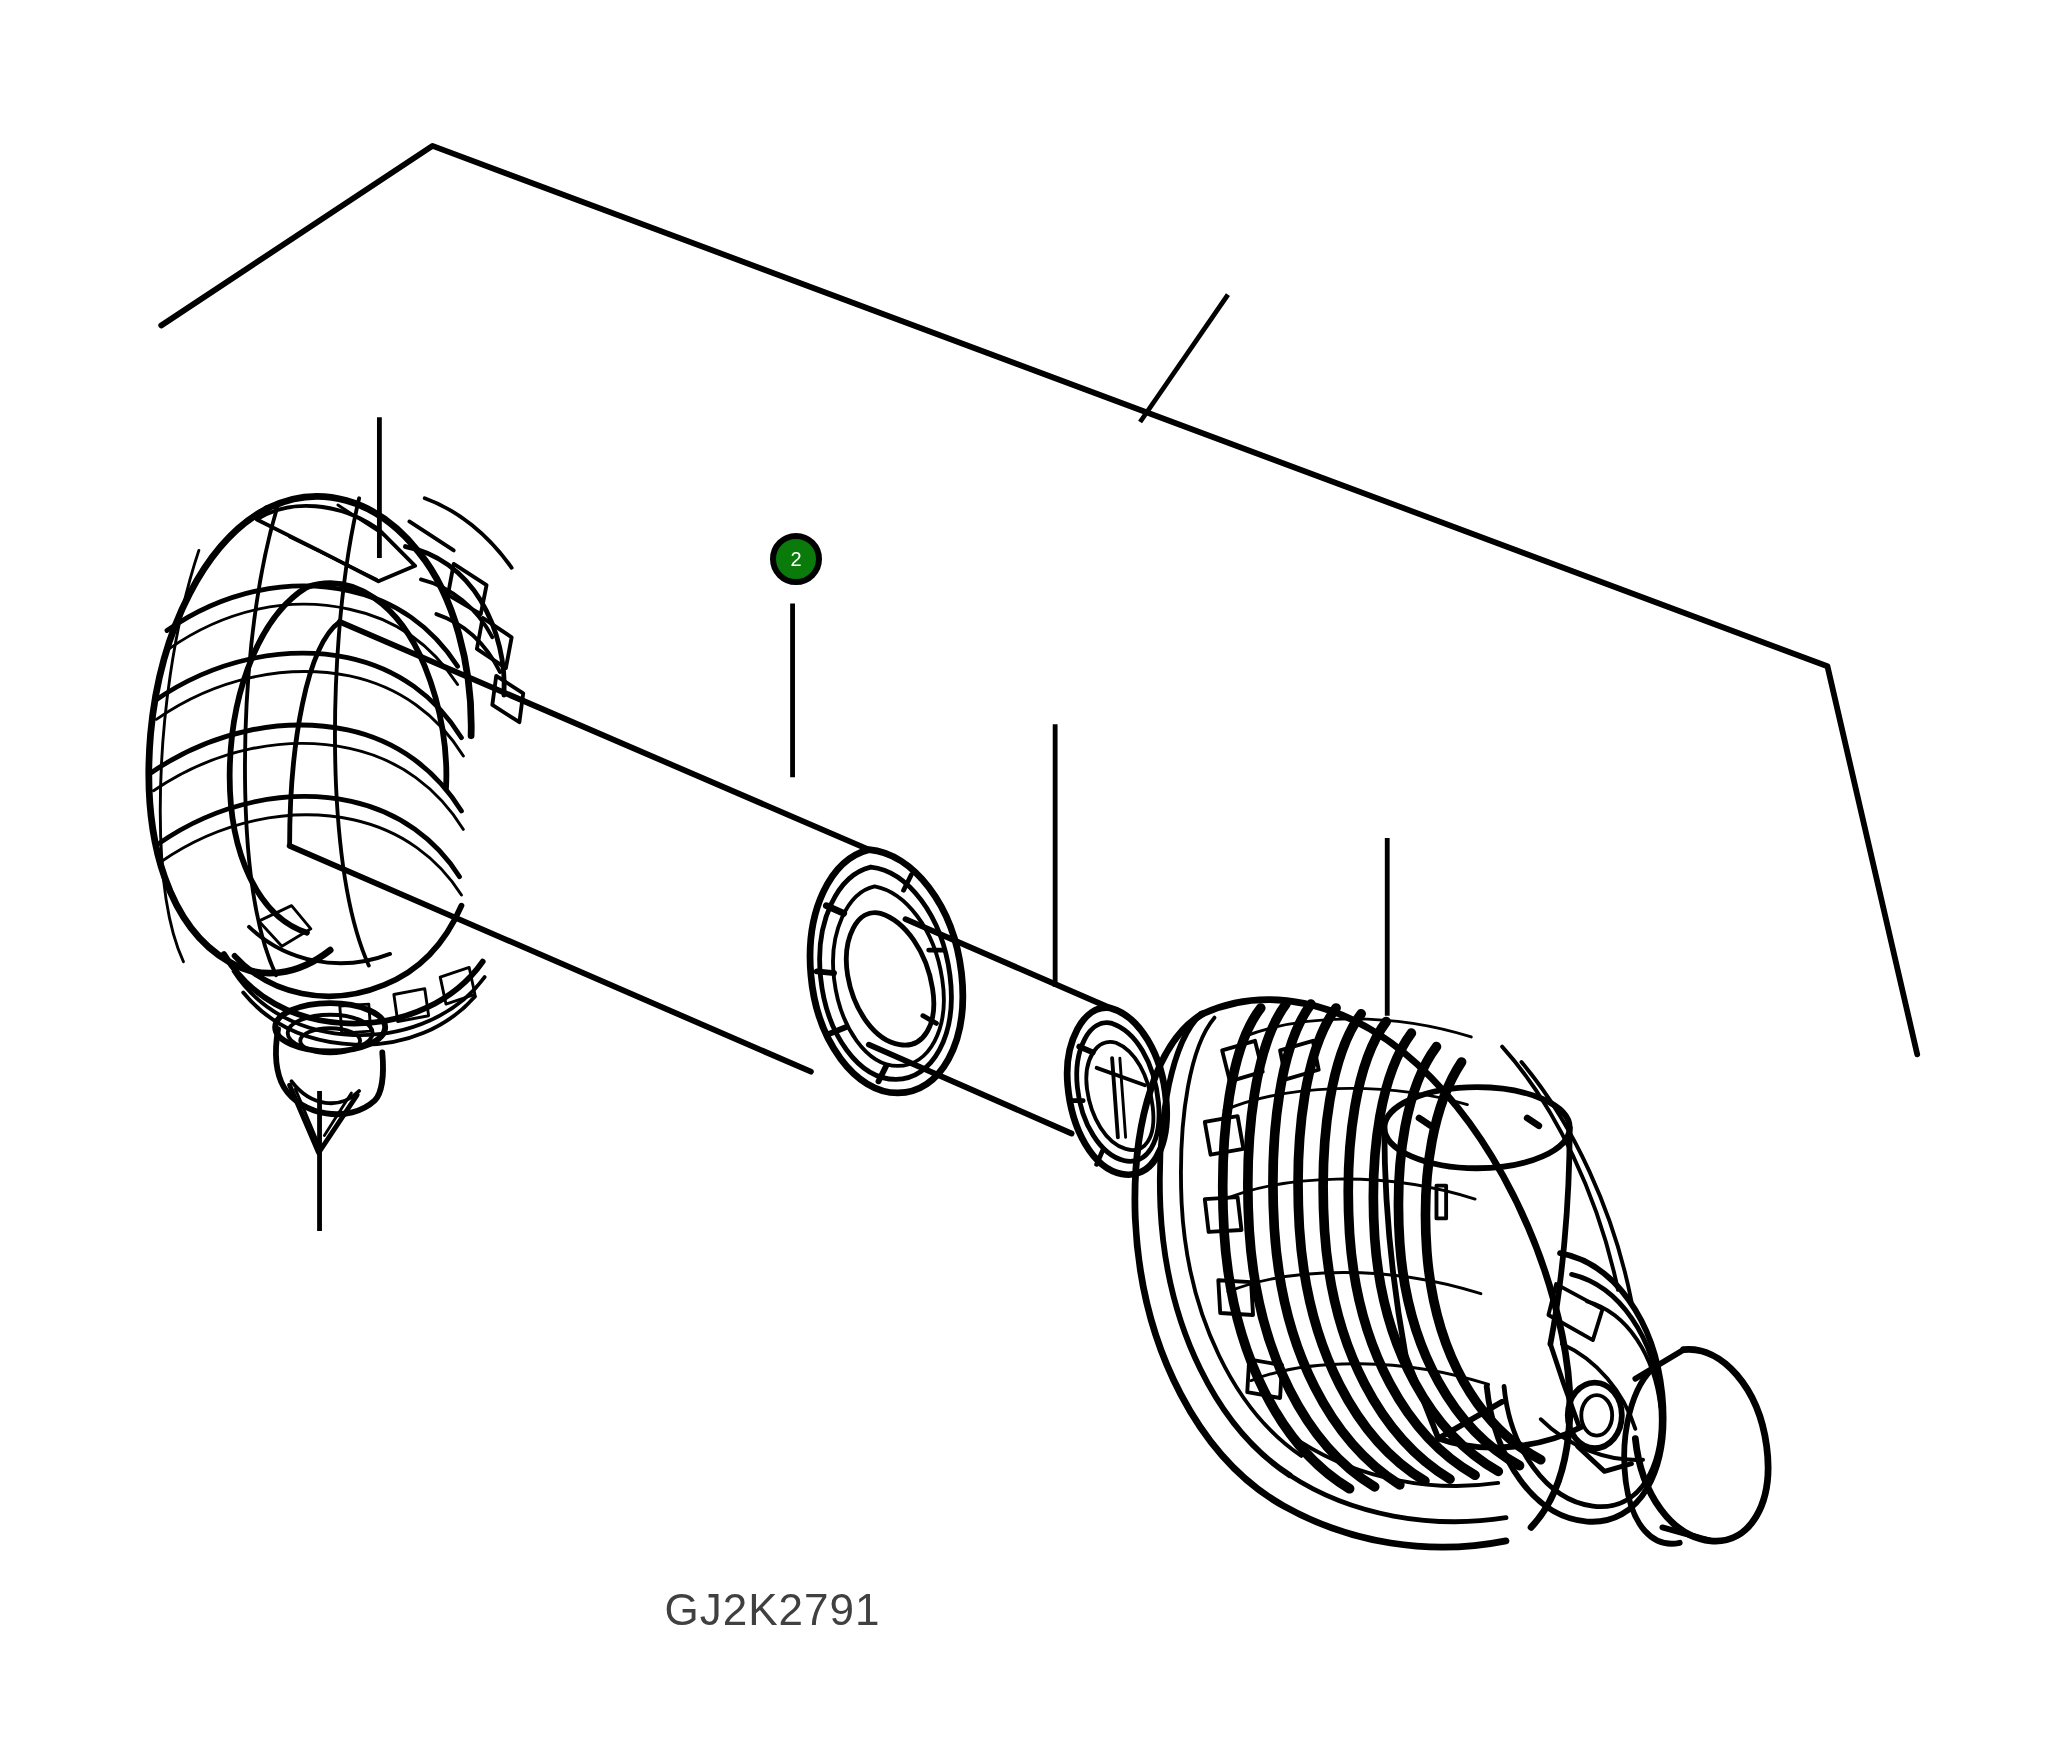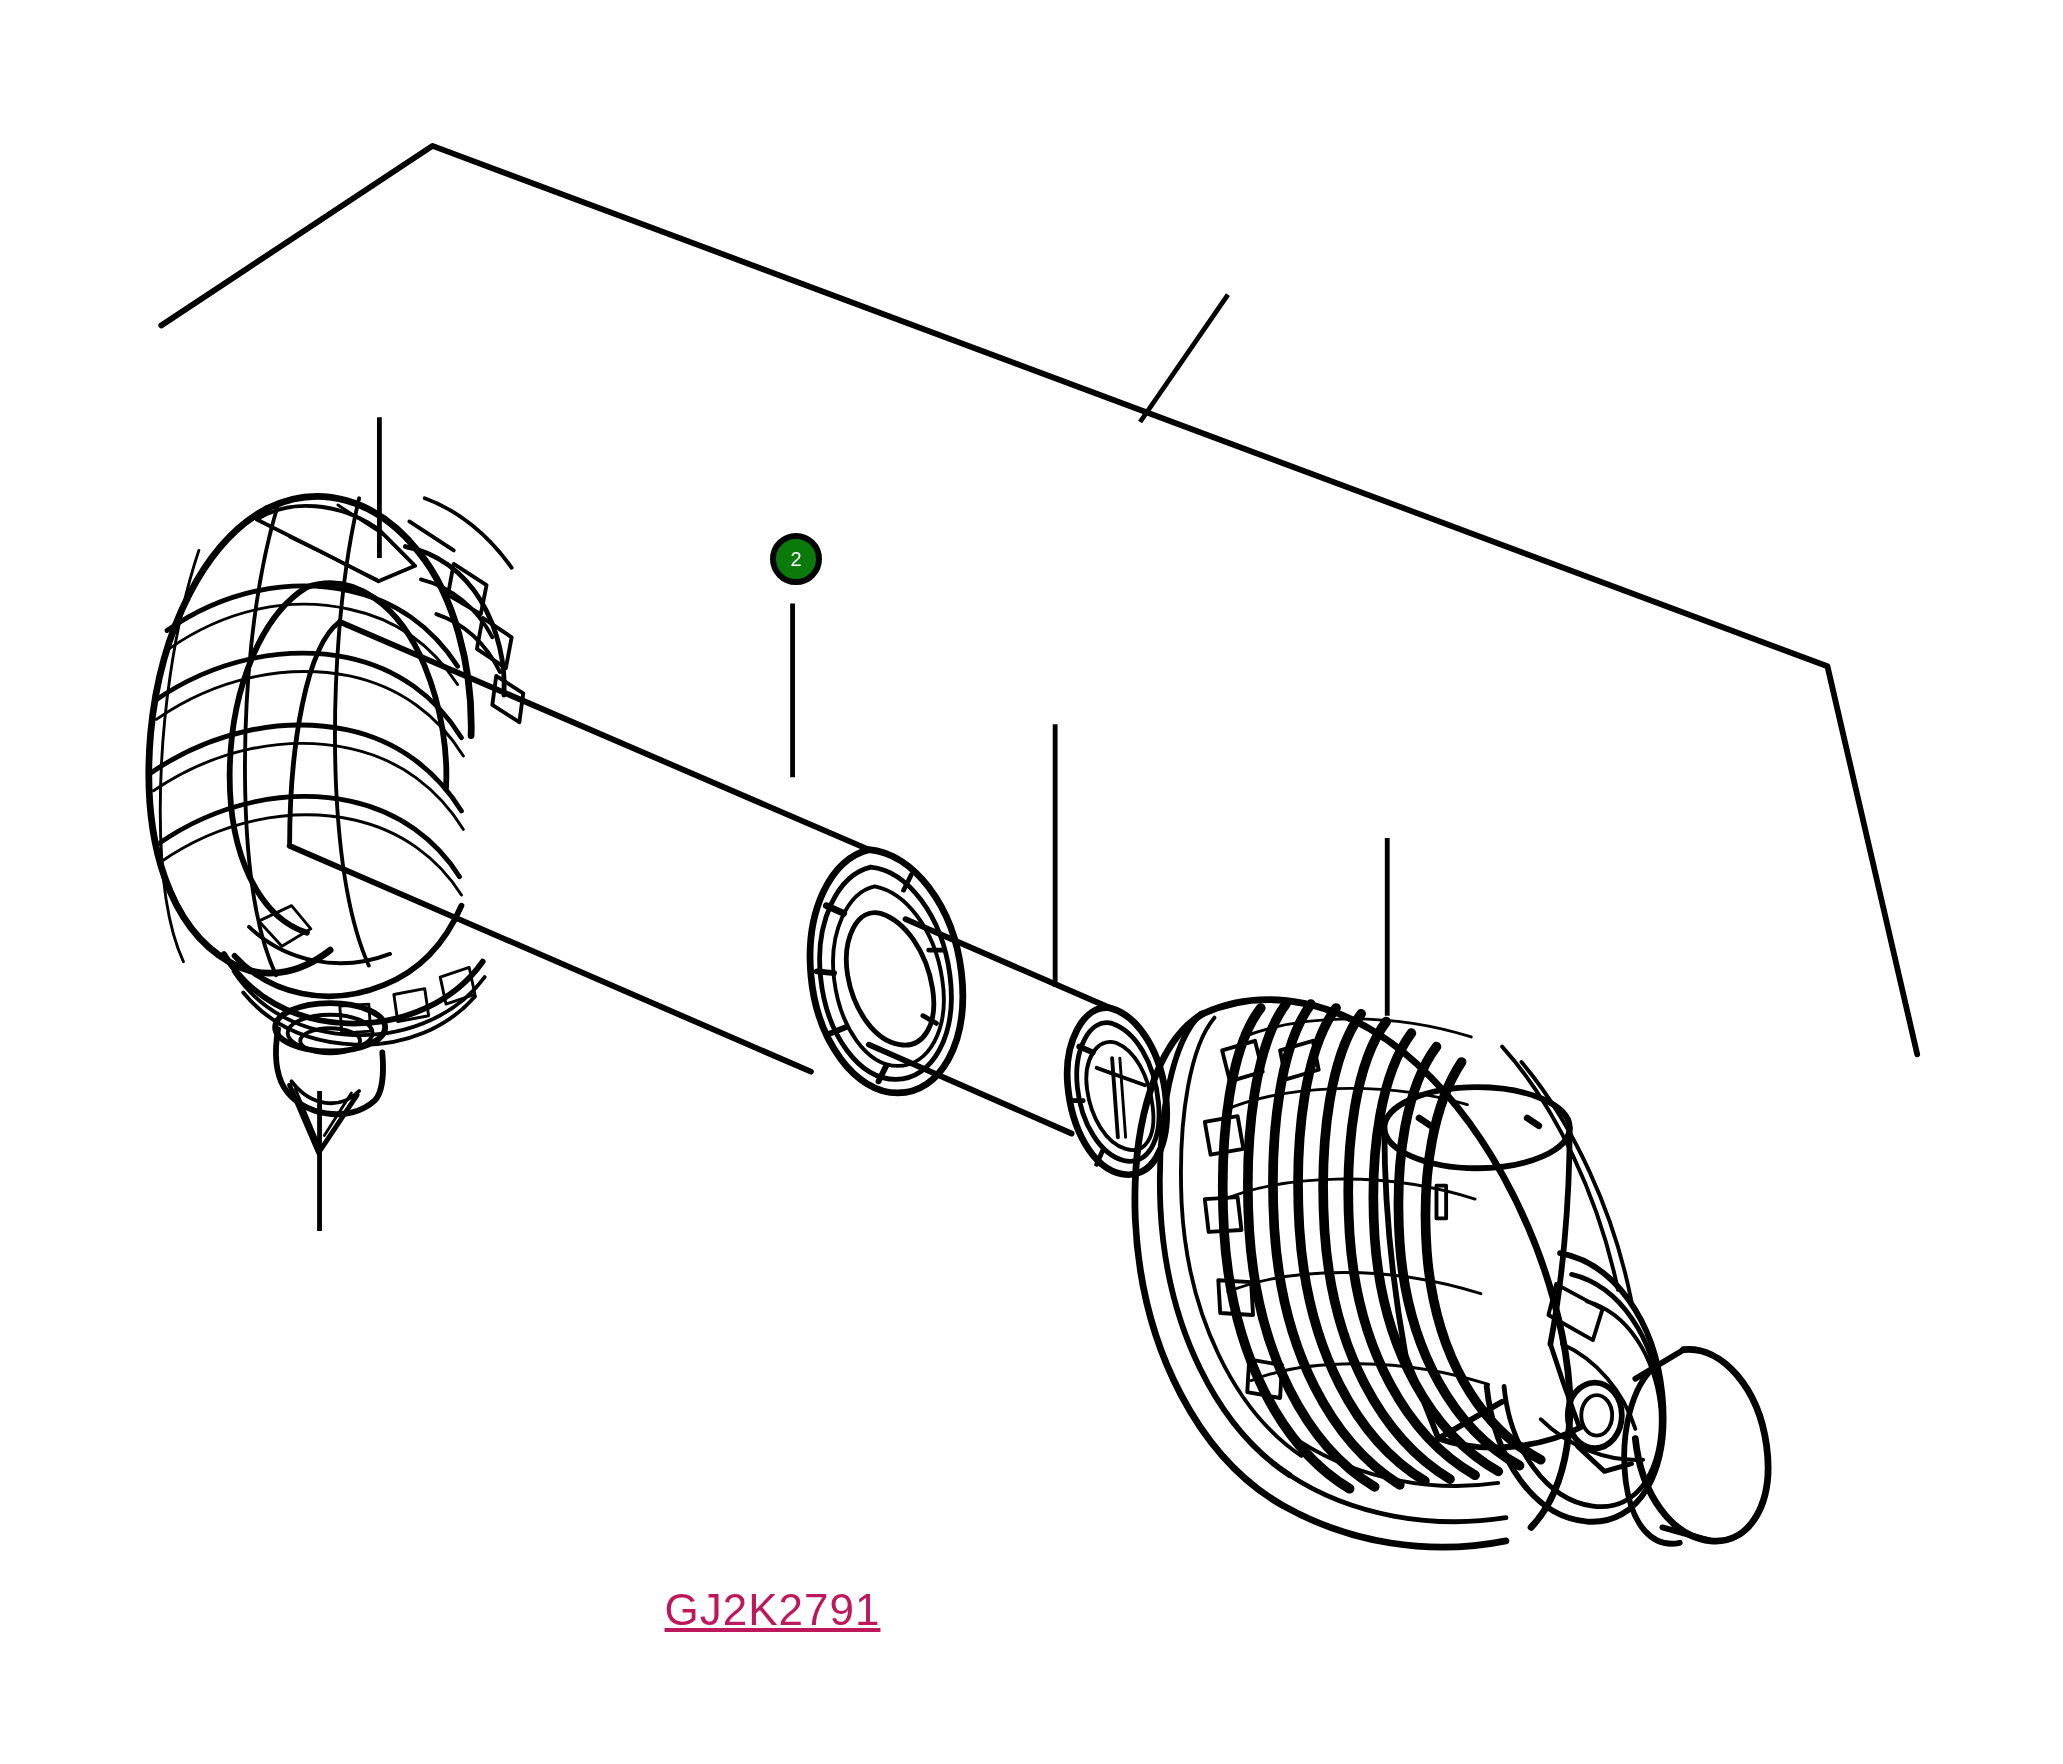--- a/index.html
+++ b/index.html
@@ -27,23 +27,22 @@
   }
   .caption {
     position: absolute;
     left: 0;
     top: 1585px;
     width: 1545px;
     text-align: center;
     font-family: "Liberation Sans", sans-serif;
     font-size: 44px;
     letter-spacing: 1px;
-    color: #be185d;
+    color: #404040;
     white-space: nowrap;
-    text-decoration: underline;
   }
   .callout-badge {
     position: absolute;
     left: 770px;
     top: 533px;
     width: 52px;
     height: 52px;
     border-radius: 50%;
     background: #0a7a0a;
     border: 6.8px solid #000000;

